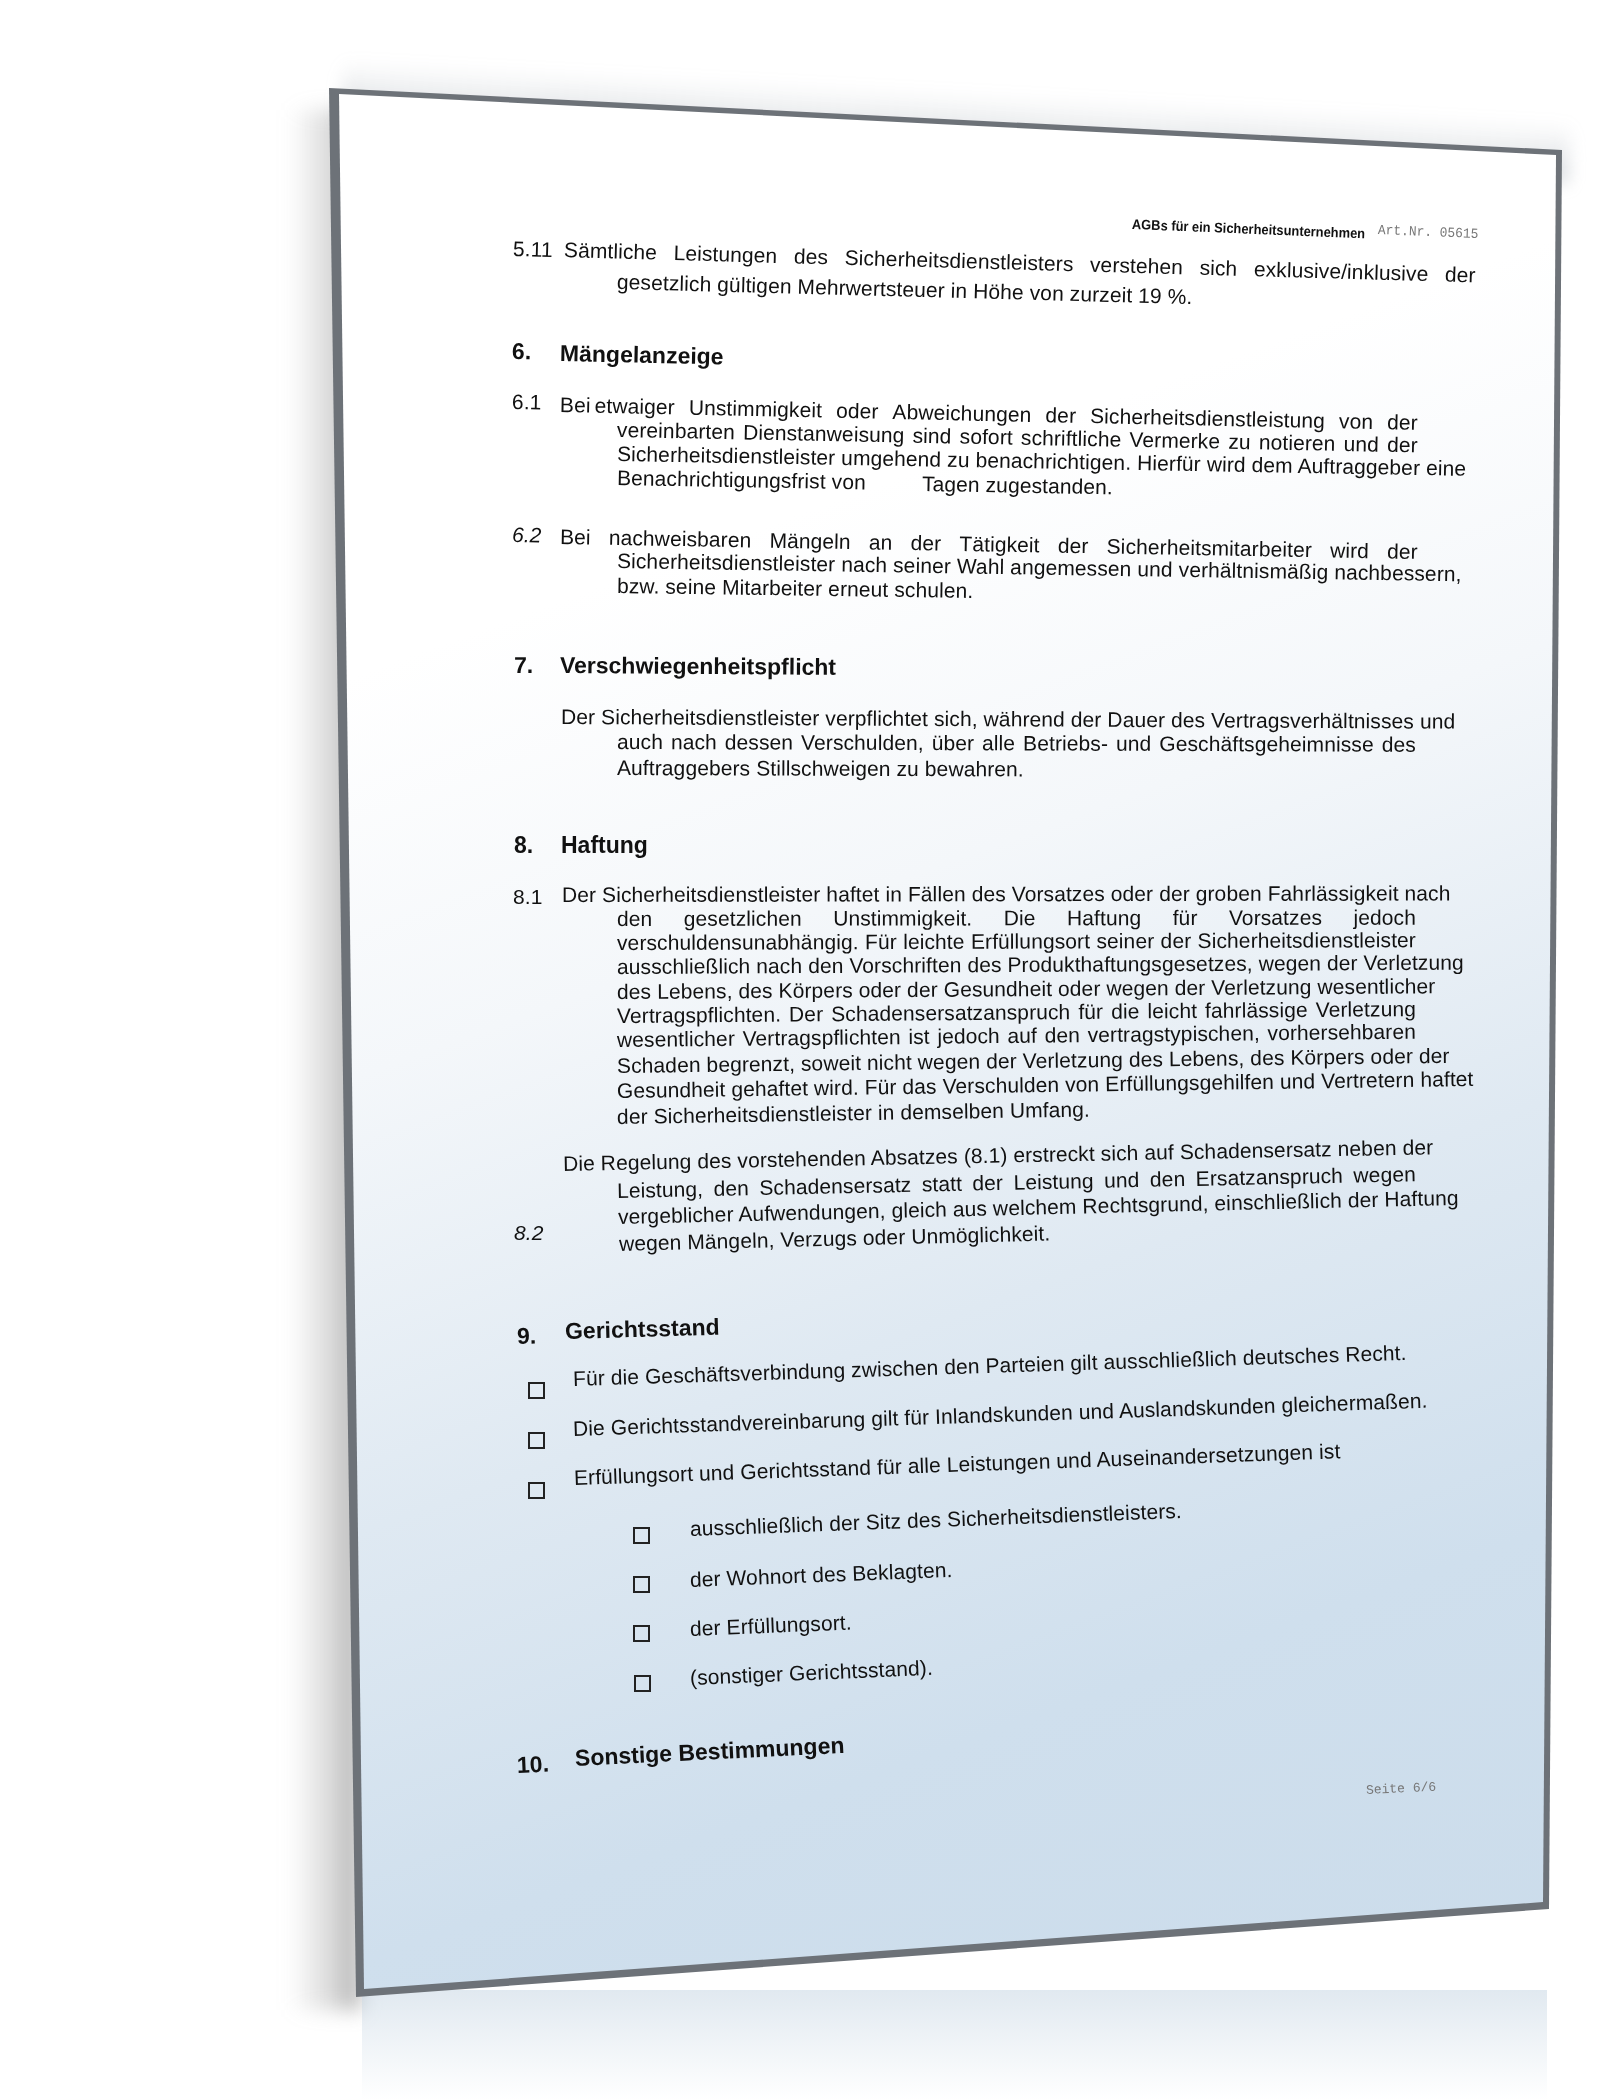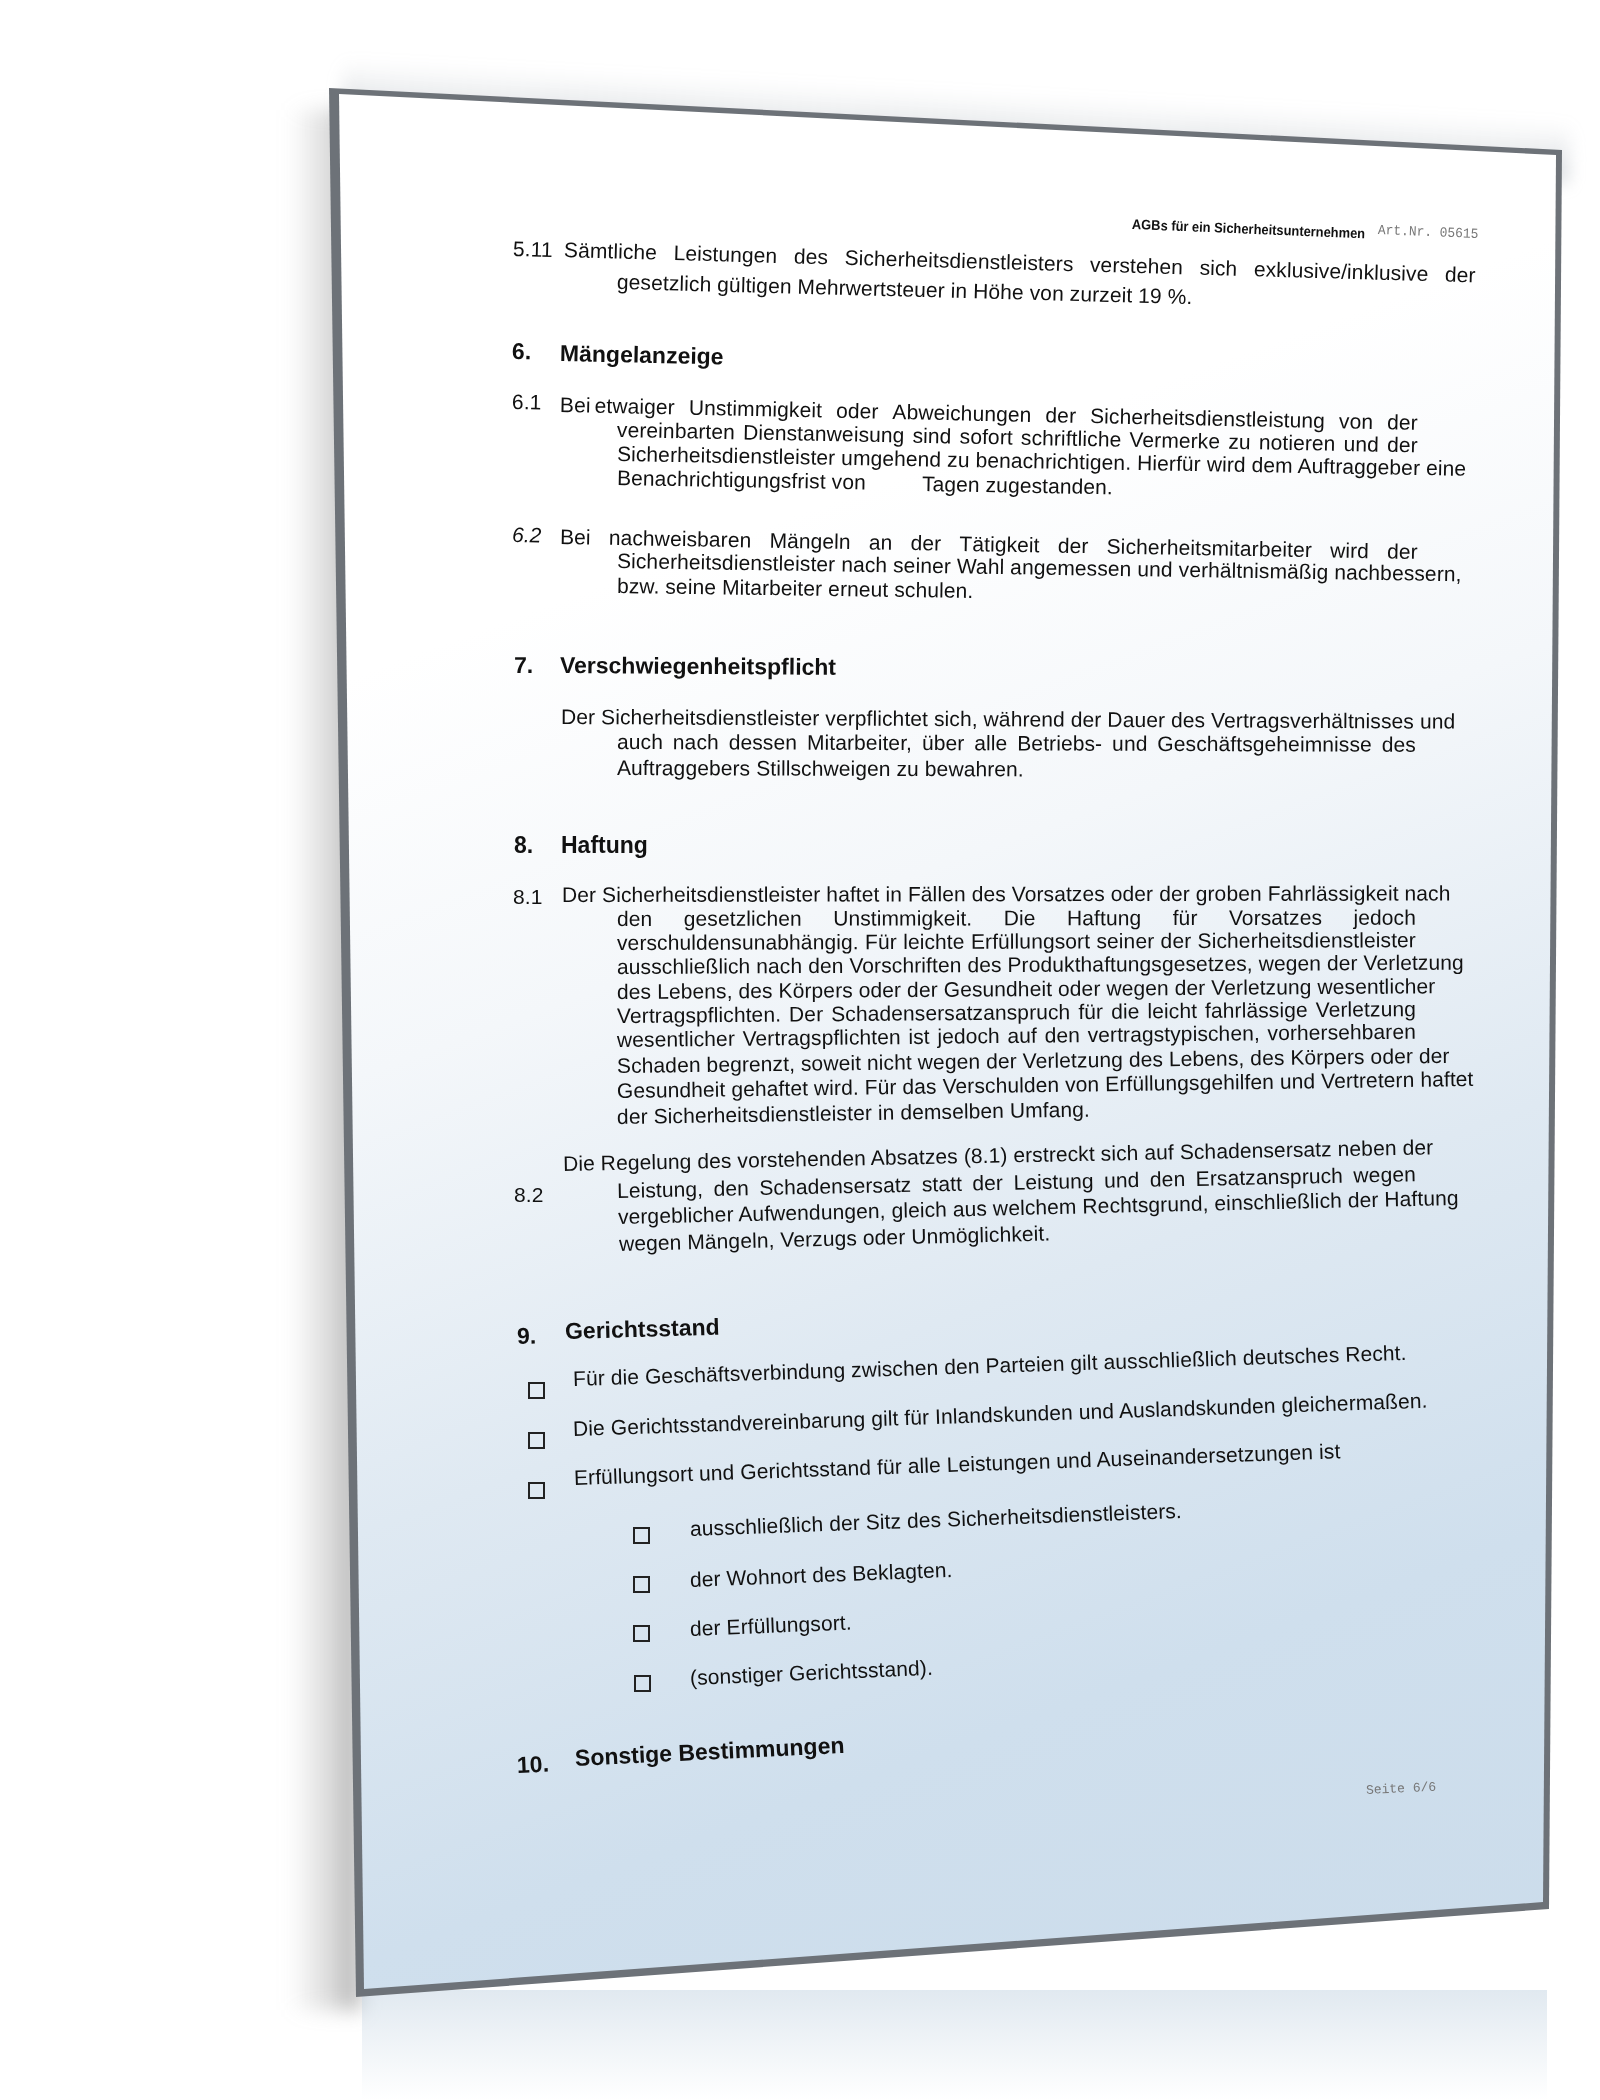--- a/index.html
+++ b/index.html
@@ -121,21 +121,21 @@
   <div class="txt body-line" style="left:617px; top:549px; transform: rotate(0.9deg);">Sicherheitsdienstleister nach seiner Wahl angemessen und verhältnismäßig nachbessern,</div>
   <div class="txt body-line" style="left:617px; top:574px; transform: rotate(0.8deg);">bzw. seine Mitarbeiter erneut schulen.</div>
 
   <div class="txt h" style="left:514px; top:652px; transform: rotate(0.4deg);">7.</div>
   <div class="txt h" style="left:560px; top:652px; transform: rotate(0.4deg);">Verschwiegenheitspflicht</div>
   <div class="txt body-line" style="left:561px; top:705px; transform: rotate(0.3deg);">Der Sicherheitsdienstleister verpflichtet sich, während der Dauer des Vertragsverhältnisses und</div>
   <div class="txt body-line just" style="left:617px; top:730px; width:799px; transform: rotate(0.2deg);">
     <span>auch</span>
     <span>nach</span>
     <span>dessen</span>
-    <span>Mitarbeiter,</span>
+    <span>Verschulden,</span>
     <span>über</span>
     <span>alle</span>
     <span>Betriebs-</span>
     <span>und</span>
     <span>Geschäftsgeheimnisse</span>
     <span>des</span>
   </div>
   <div class="txt body-line" style="left:617px; top:756px; transform: rotate(0.2deg);">Auftraggebers Stillschweigen zu bewahren.</div>
 
   <div class="txt h" style="left:514px; top:832px;">8.</div>
@@ -181,21 +181,21 @@
     <span>jedoch</span>
     <span>auf</span>
     <span>den</span>
     <span>vertragstypischen,</span>
     <span>vorhersehbaren</span>
   </div>
   <div class="txt body-line" style="left:617px; top:1054px; transform: rotate(-0.7deg);">Schaden begrenzt, soweit nicht wegen der Verletzung des Lebens, des Körpers oder der</div>
   <div class="txt body-line" style="left:617px; top:1079px; transform: rotate(-0.8deg);">Gesundheit gehaftet wird. Für das Verschulden von Erfüllungsgehilfen und Vertretern haftet</div>
   <div class="txt body-line" style="left:617px; top:1105px; transform: rotate(-0.9deg);">der Sicherheitsdienstleister in demselben Umfang.</div>
 
-  <div class="txt body-line" style="left:514px; top:1183px;">8.2</div>
+  <div class="txt body-line" style="left:514px; top:1221px;font-style:italic;">8.2</div>
   <div class="txt body-line" style="left:563px; top:1152px; transform: rotate(-1.1deg);">Die Regelung des vorstehenden Absatzes (8.1) erstreckt sich auf Schadensersatz neben der</div>
   <div class="txt body-line just" style="left:617px; top:1179px; width:799px; transform: rotate(-1.2deg);">
     <span>Leistung,</span>
     <span>den</span>
     <span>Schadensersatz</span>
     <span>statt</span>
     <span>der</span>
     <span>Leistung</span>
     <span>und</span>
     <span>den</span>

